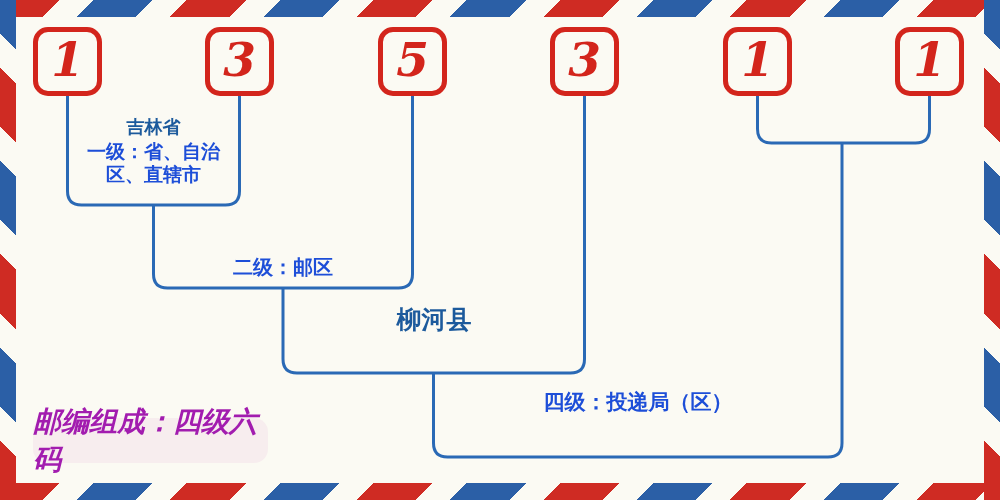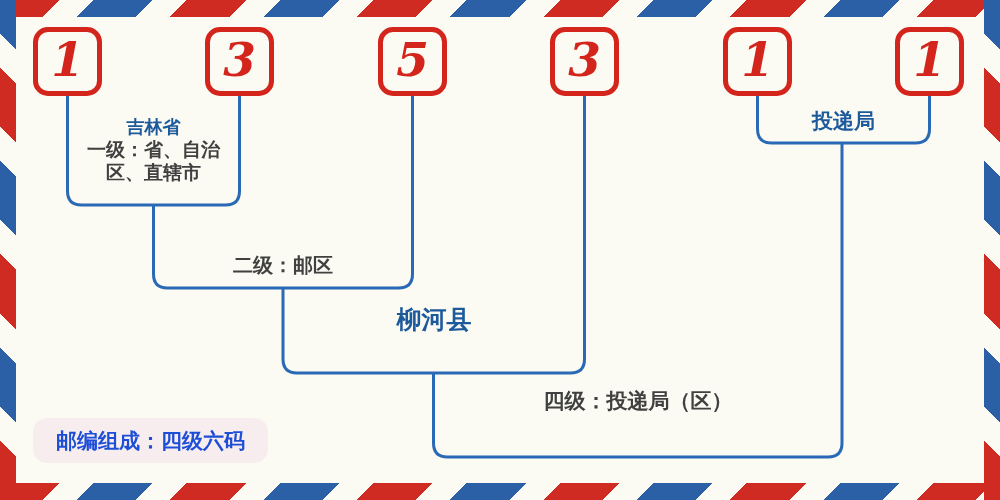--- a/index.html
+++ b/index.html
@@ -51,22 +51,22 @@
   svg.connectors{position:absolute;left:0;top:0;}
   svg.connectors path{fill:none;stroke:#2a69b5;stroke-width:3;}
 
   
   .note{position:absolute;text-align:center;}
   .place{
     font-family:"DejaVu Serif",serif;
     font-weight:bold;color:#1c5a9c;
   }
   .lbl{
-    font-family:Liberation Mono, monospace;
-    font-weight:bold;color:#404040;
+    font-family:Liberation Serif, serif;
+    font-weight:bold;color:#1d4ed8;
   }
   .note-l1{left:72px;top:114px;width:163px;}
   .note-l1 .place{font-size:18px;line-height:26px;}
   .note-l1 .lbl{font-size:19px;line-height:23px;}
   .note-l2{left:203px;top:255px;width:160px;}
   .note-l2 .lbl{font-size:20px;line-height:24px;}
   .note-l3{left:304px;top:306px;width:260px;}
   .note-l3 .place{font-size:25px;line-height:28px;}
   .note-l3 .lbl{font-size:21px;line-height:25px;margin-top:3px;}
   .note-l4{left:508px;top:390px;width:260px;}
@@ -77,21 +77,21 @@
 
   
   .badge{
     position:absolute;left:33px;top:418px;
     width:235px;height:45px;
     background:#f7edee;border-radius:14px;
     display:flex;align-items:center;justify-content:center;
   }
   .badge span{
     font-family:"DejaVu Serif",serif;
-    font-weight:bold;font-size:21px;color:#1d4ed8;
+    font-weight:bold;font-size:28px;color:#a21caf;font-style:italic;
   }
 </style>
 </head>
 <body>
 
 <div class="stage">
 
   <div class="band band-top"></div>
   <div class="band band-bottom"></div>
   <div class="band band-left"></div>
@@ -134,21 +134,18 @@
   </div>
 
   <div class="note note-l3">
     <div class="place">柳河县</div>
   </div>
 
   <div class="note note-l4">
     <div class="lbl">四级：投递局（区）</div>
   </div>
 
-  <div class="note note-l5">
-    <div class="place">投递局</div>
-  </div>
 
   <div class="badge">
     <span>邮编组成：四级六码</span>
   </div>
 
 </div>
 
 </body></html>

